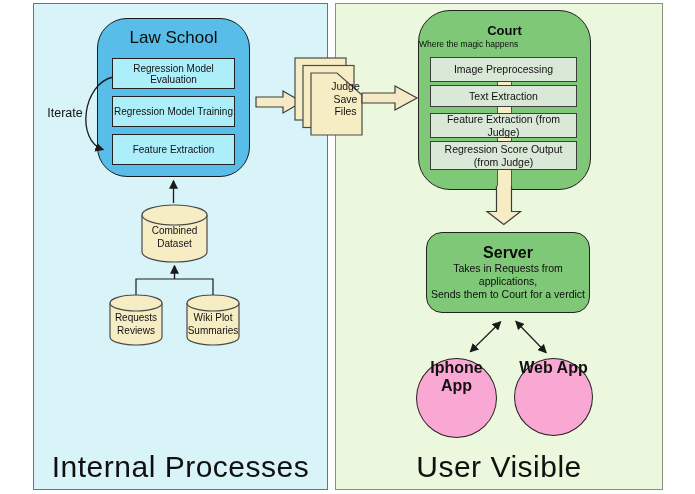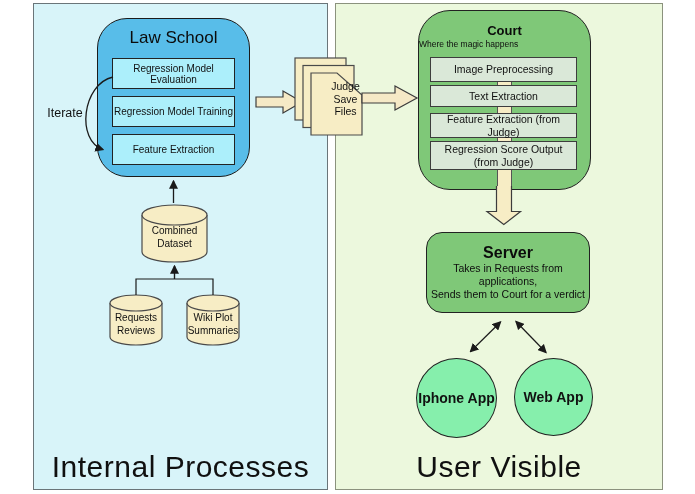--- a/index.html
+++ b/index.html
@@ -45,22 +45,22 @@
 
   #server{
     left:426px;top:232px;width:164px;height:81px;background:#7fc878;
     border:1.5px solid #222;border-radius:16px;text-align:center;
   }
   #server .title{display:block;margin-top:11px;font-size:16px;font-weight:bold;color:#0b0b0b;}
   #server .desc{display:block;font-size:10.5px;line-height:13px;color:#0e0e0e;}
   #server .desc:first-of-type{margin-top:2px;}
 
   .app-circle{
-    position:absolute;background:#86efac;border:1.5px solid #222;border-radius:50%;
-    display:flex;align-items:center;justify-content:center;font-size:14px;font-weight:bold;
+    position:absolute;background:#f9a8d4;border:1.5px solid #222;border-radius:50%;
+    display:flex;justify-content:center;font-size:16px;font-weight:bold;
     box-sizing:border-box;text-align:center;
   }
   #iphone-app{left:416px;top:358px;width:81px;height:80px;}
   #web-app{left:514px;top:358px;width:79px;height:78px;}
 
   #shapes{position:absolute;left:0;top:0;z-index:4;pointer-events:none;}
 
   .overlay-text{position:absolute;z-index:5;text-align:center;}
   #files-label{left:320px;top:80px;width:51px;font-size:10.5px;line-height:12.5px;}
   #iterate-label{left:44px;top:106px;width:42px;font-size:12.5px;text-align:center;}

